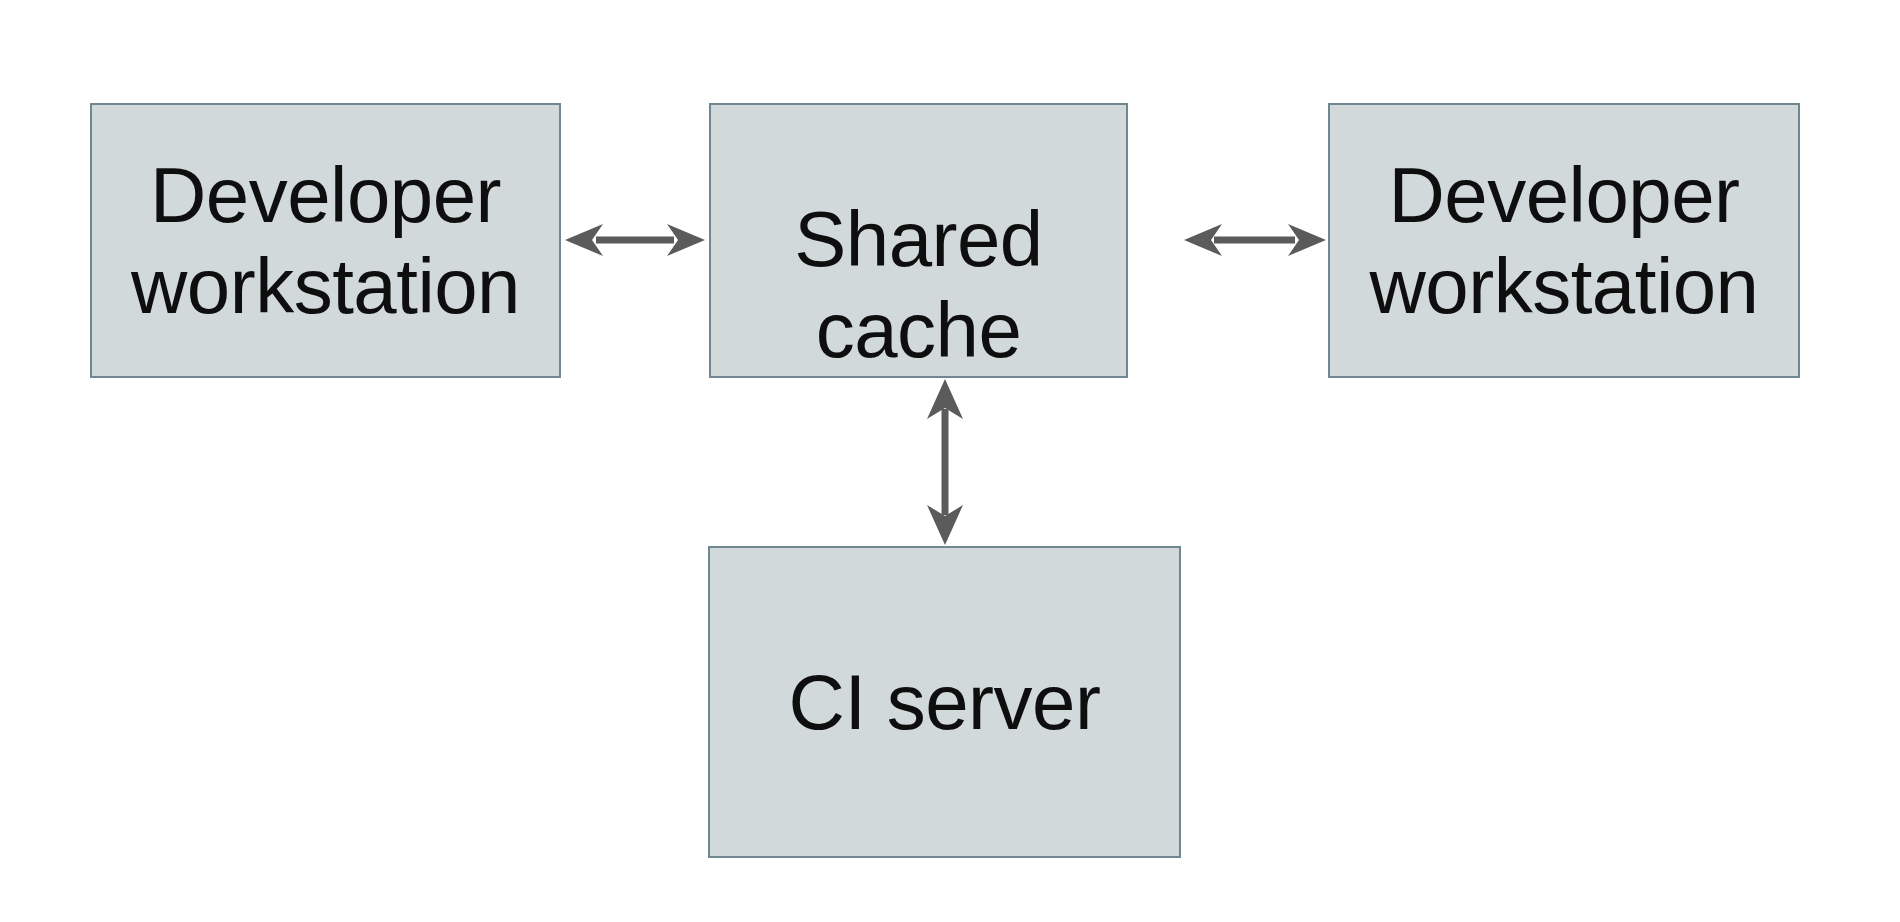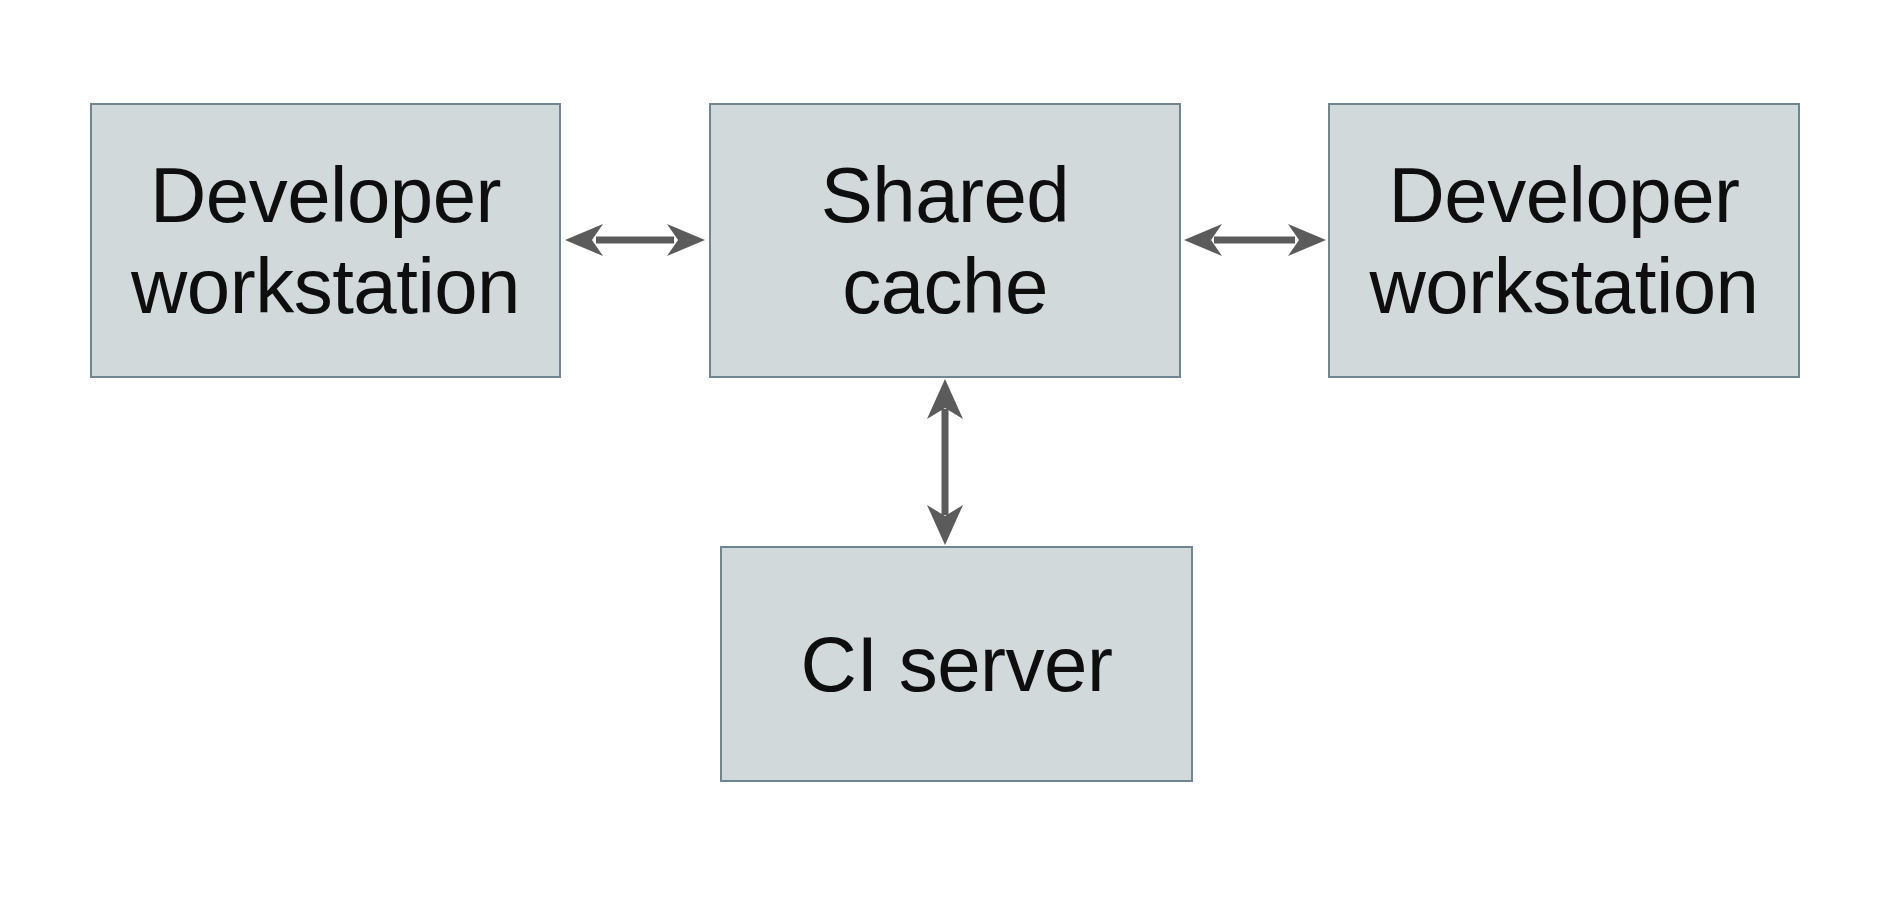--- a/index.html
+++ b/index.html
@@ -27,23 +27,23 @@
     text-align: center;
   }
   .node .label {
     font-size: 78px;
     line-height: 91px;
     letter-spacing: -0.5px;
     color: var(--text, #0e0e0e);
     white-space: pre-line;
   }
   #node-dev-left   { left: 90px;   top: 103px; width: 471px; height: 275px; }
-  #node-cache      { left: 709px;  top: 103px; width: 472px; height: 275px; }
+  #node-cache      { left: 709px;  top: 103px; width: 419px; height: 275px; align-items: flex-end; }
   #node-dev-right  { left: 1328px; top: 103px; width: 472px; height: 275px; }
-  #node-ci         { left: 708px;  top: 546px; width: 473px; height: 236px; margin-left: 12px; }
+  #node-ci         { left: 708px;  top: 546px; width: 473px; height: 312px; }
 
   .connector-layer {
     position: absolute;
     left: 0; top: 0;
     width: 1900px;
     height: 922px;
     pointer-events: none;
   }
   .edge-shaft {
     stroke: var(--arrow, #5b5b5b);

